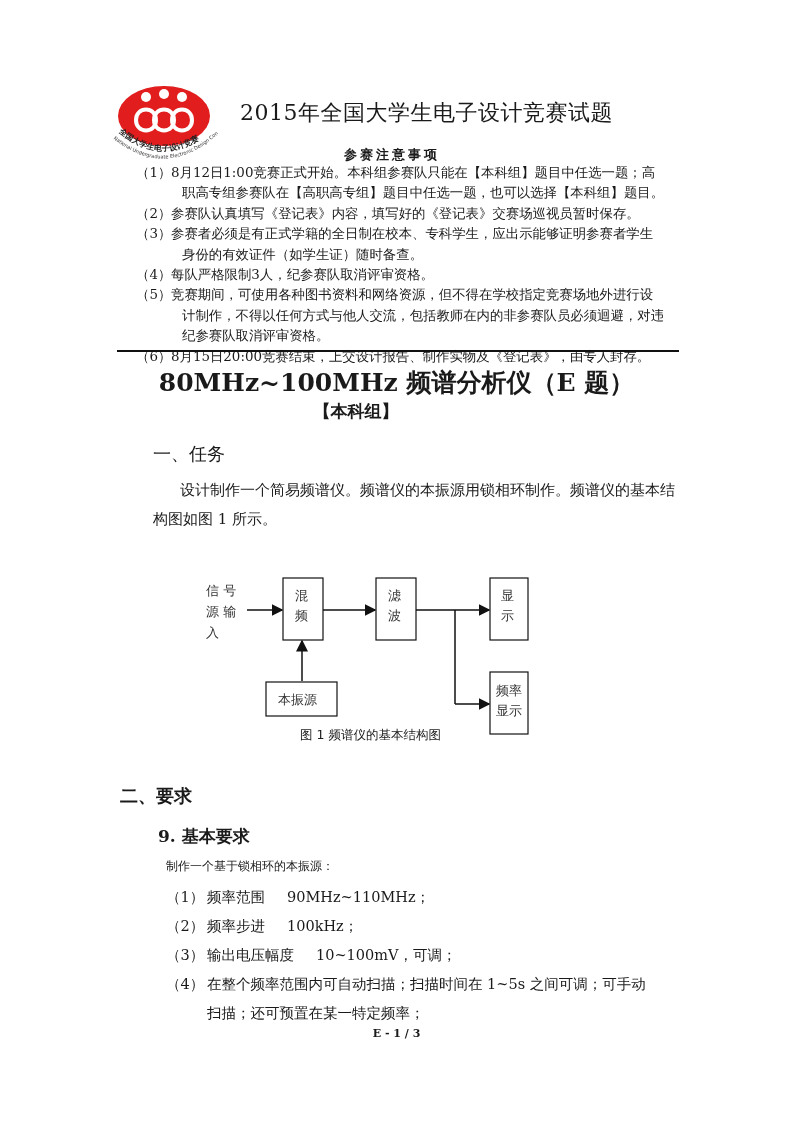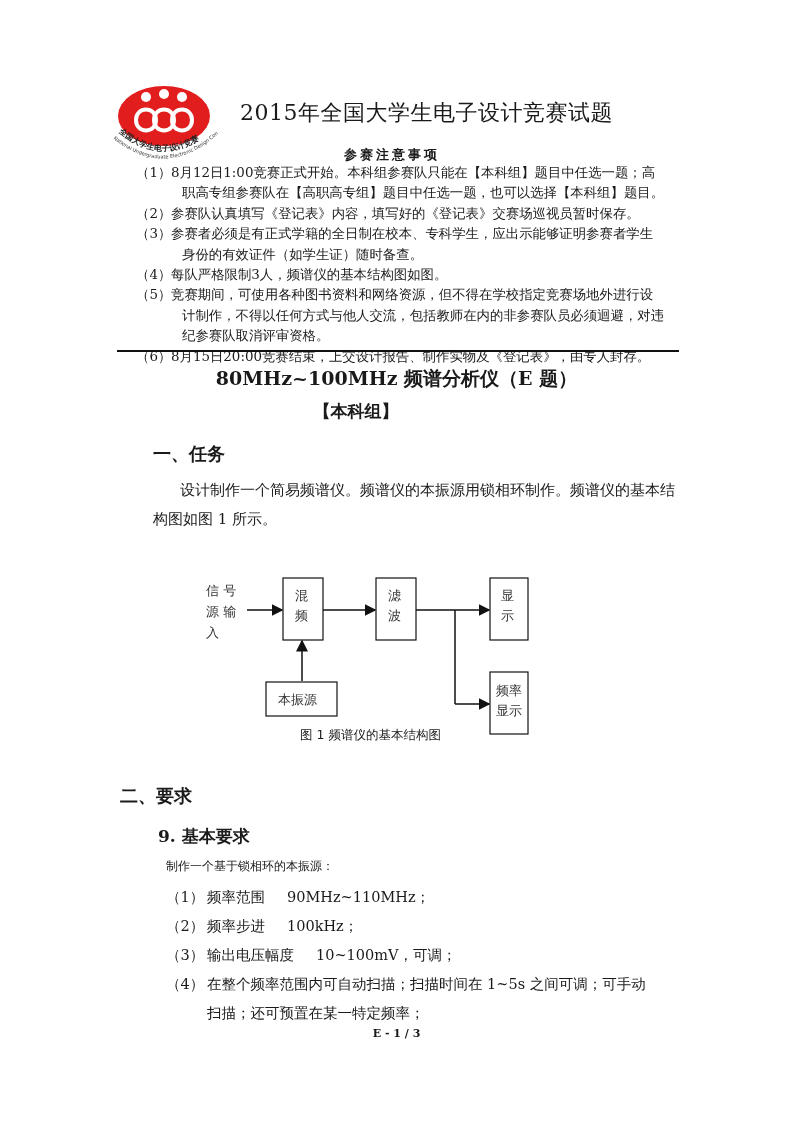--- a/index.html
+++ b/index.html
@@ -10,23 +10,23 @@
   }
   .abs { position: absolute; }
   .logo { left: 106px; top: 84px; width: 116px; height: 80px; }
   .doc-title { left: 240px; top: 98px; font-size: 22px; letter-spacing: 0.5px; white-space: nowrap; }
   .notice-title { left: 344px; top: 146px; font-size: 13px; font-weight: bold; letter-spacing: 3px; white-space: nowrap; font-family: "DejaVu Sans", sans-serif; }
   .rules { left: 136px; top: 163px; width: 546px; font-size: 13.4px; line-height: 20.4px; }
   .rule { position: relative; padding-left: 35px; }
   .rule .num { position: absolute; left: 0; top: 0; }
   .rule .cont { display: block; }
   .hr { left: 117px; top: 350px; width: 562px; height: 2px; background: #111; }
-  .problem-title { left: 0; width: 793px; top: 366px; text-align: center; font-size: 19px; font-weight: bold; white-space: nowrap; }
+  .problem-title { left: 0; width: 793px; top: 366px; text-align: center; font-size: 25px; font-weight: bold; white-space: nowrap; }
   .group-label { left: 0; width: 703px; top: 400px; text-align: center; font-size: 17px; font-weight: bold; padding-left: 9px; box-sizing: border-box; }
-  .sec1 { left: 153px; top: 442px; font-size: 18px; font-weight: bold; }
+  .sec1 { left: 153px; top: 442px; font-size: 18px; font-weight: normal; }
   .para { left: 153px; top: 476px; width: 528px; font-size: 15px; line-height: 29px; text-indent: 27px; }
   .fig { left: 190px; top: 568px; width: 360px; height: 190px; }
   .fig-caption { left: 300px; top: 727px; font-size: 12.5px; font-family: "DejaVu Sans", sans-serif; white-space: nowrap; }
   .sec2 { left: 120px; top: 784px; font-size: 18px; font-weight: bold; }
   .sec2-1 { left: 158px; top: 825px; font-size: 17px; font-weight: bold; }
   .req-intro { left: 166px; top: 858px; font-size: 12px; }
   .req-list { left: 166px; top: 883px; width: 515px; font-size: 14.5px; line-height: 29px; }
   .req { position: relative; padding-left: 41px; }
   .req .num { position: absolute; left: 0; top: 0; }
   .req .val { display: inline-block; margin-left: 22px; }
@@ -64,21 +64,21 @@
     <span class="num">（2）</span>
     <span class="cont">参赛队认真填写《登记表》内容，填写好的《登记表》交赛场巡视员暂时保存。</span>
   </div>
   <div class="rule">
     <span class="num">（3）</span>
     <span class="cont">参赛者必须是有正式学籍的全日制在校本、专科学生，应出示能够证明参赛者学生</span>
     <span class="cont" style="padding-left:11px">身份的有效证件（如学生证）随时备查。</span>
   </div>
   <div class="rule">
     <span class="num">（4）</span>
-    <span class="cont">每队严格限制3人，频谱仪的基本结构图如图。</span>
+    <span class="cont">每队严格限制3人，纪参赛队取消评审资格。</span>
   </div>
   <div class="rule">
     <span class="num">（5）</span>
     <span class="cont">竞赛期间，可使用各种图书资料和网络资源，但不得在学校指定竞赛场地外进行设</span>
     <span class="cont" style="padding-left:11px">计制作，不得以任何方式与他人交流，包括教师在内的非参赛队员必须迴避，对违</span>
     <span class="cont" style="padding-left:11px">纪参赛队取消评审资格。</span>
   </div>
   <div class="rule">
     <span class="num">（6）</span>
     <span class="cont">8月15日20:00竞赛结束，上交设计报告、制作实物及《登记表》，由专人封存。</span>

